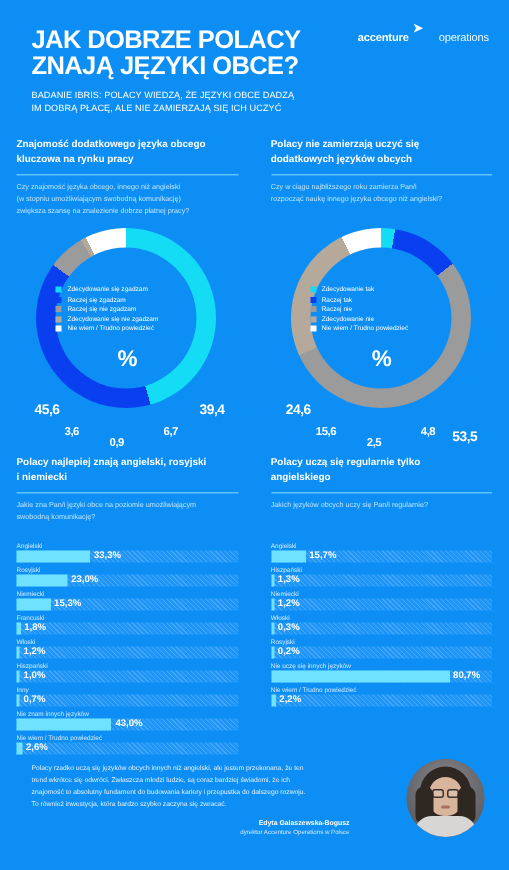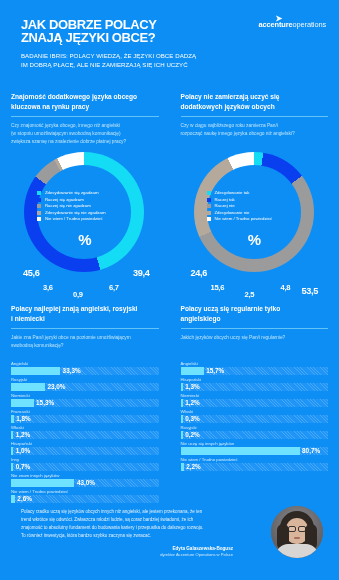--- a/index.html
+++ b/index.html
@@ -9,36 +9,36 @@
     font-family:"Liberation Sans", sans-serif;
     color:#ffffff;
     overflow:hidden;
     position:relative;
   }
   .page { width:339px; height:580px; position:relative; }
 
   
   .header { padding:18px 0 0 0; position:relative; height:88px; }
   .title {
-    font-size:13px; font-weight:bold; line-height:1.0;
+    font-size:17px; font-weight:bold; line-height:1.0;
     letter-spacing:-0.4px; margin-left:21px; width:215px;
     text-transform:uppercase;
   }
   .title .l2 { display:block; }
   .subtitle {
     margin-left:21px; margin-top:7px; width:215px;
     font-size:6.1px; line-height:1.55; letter-spacing:0.05px;
     text-transform:uppercase; font-weight:normal;
   }
   .logo {
     position:absolute; right:13px; top:20px;
     font-size:7.4px; letter-spacing:-0.1px; white-space:nowrap;
   }
   .logo .b { font-weight:bold; }
-  .logo .t { opacity:.93; }
+  .logo .t { opacity:.93;padding-left:20px; }
   .logo .arrow {
     position:absolute; right:44px; top:-5.5px;
     font-size:8px; line-height:1; font-weight:bold;
   }
 
   
   .row { display:flex; width:339px; }
   .col { width:169.5px; padding:0 11px; }
 
   .panel-title {

